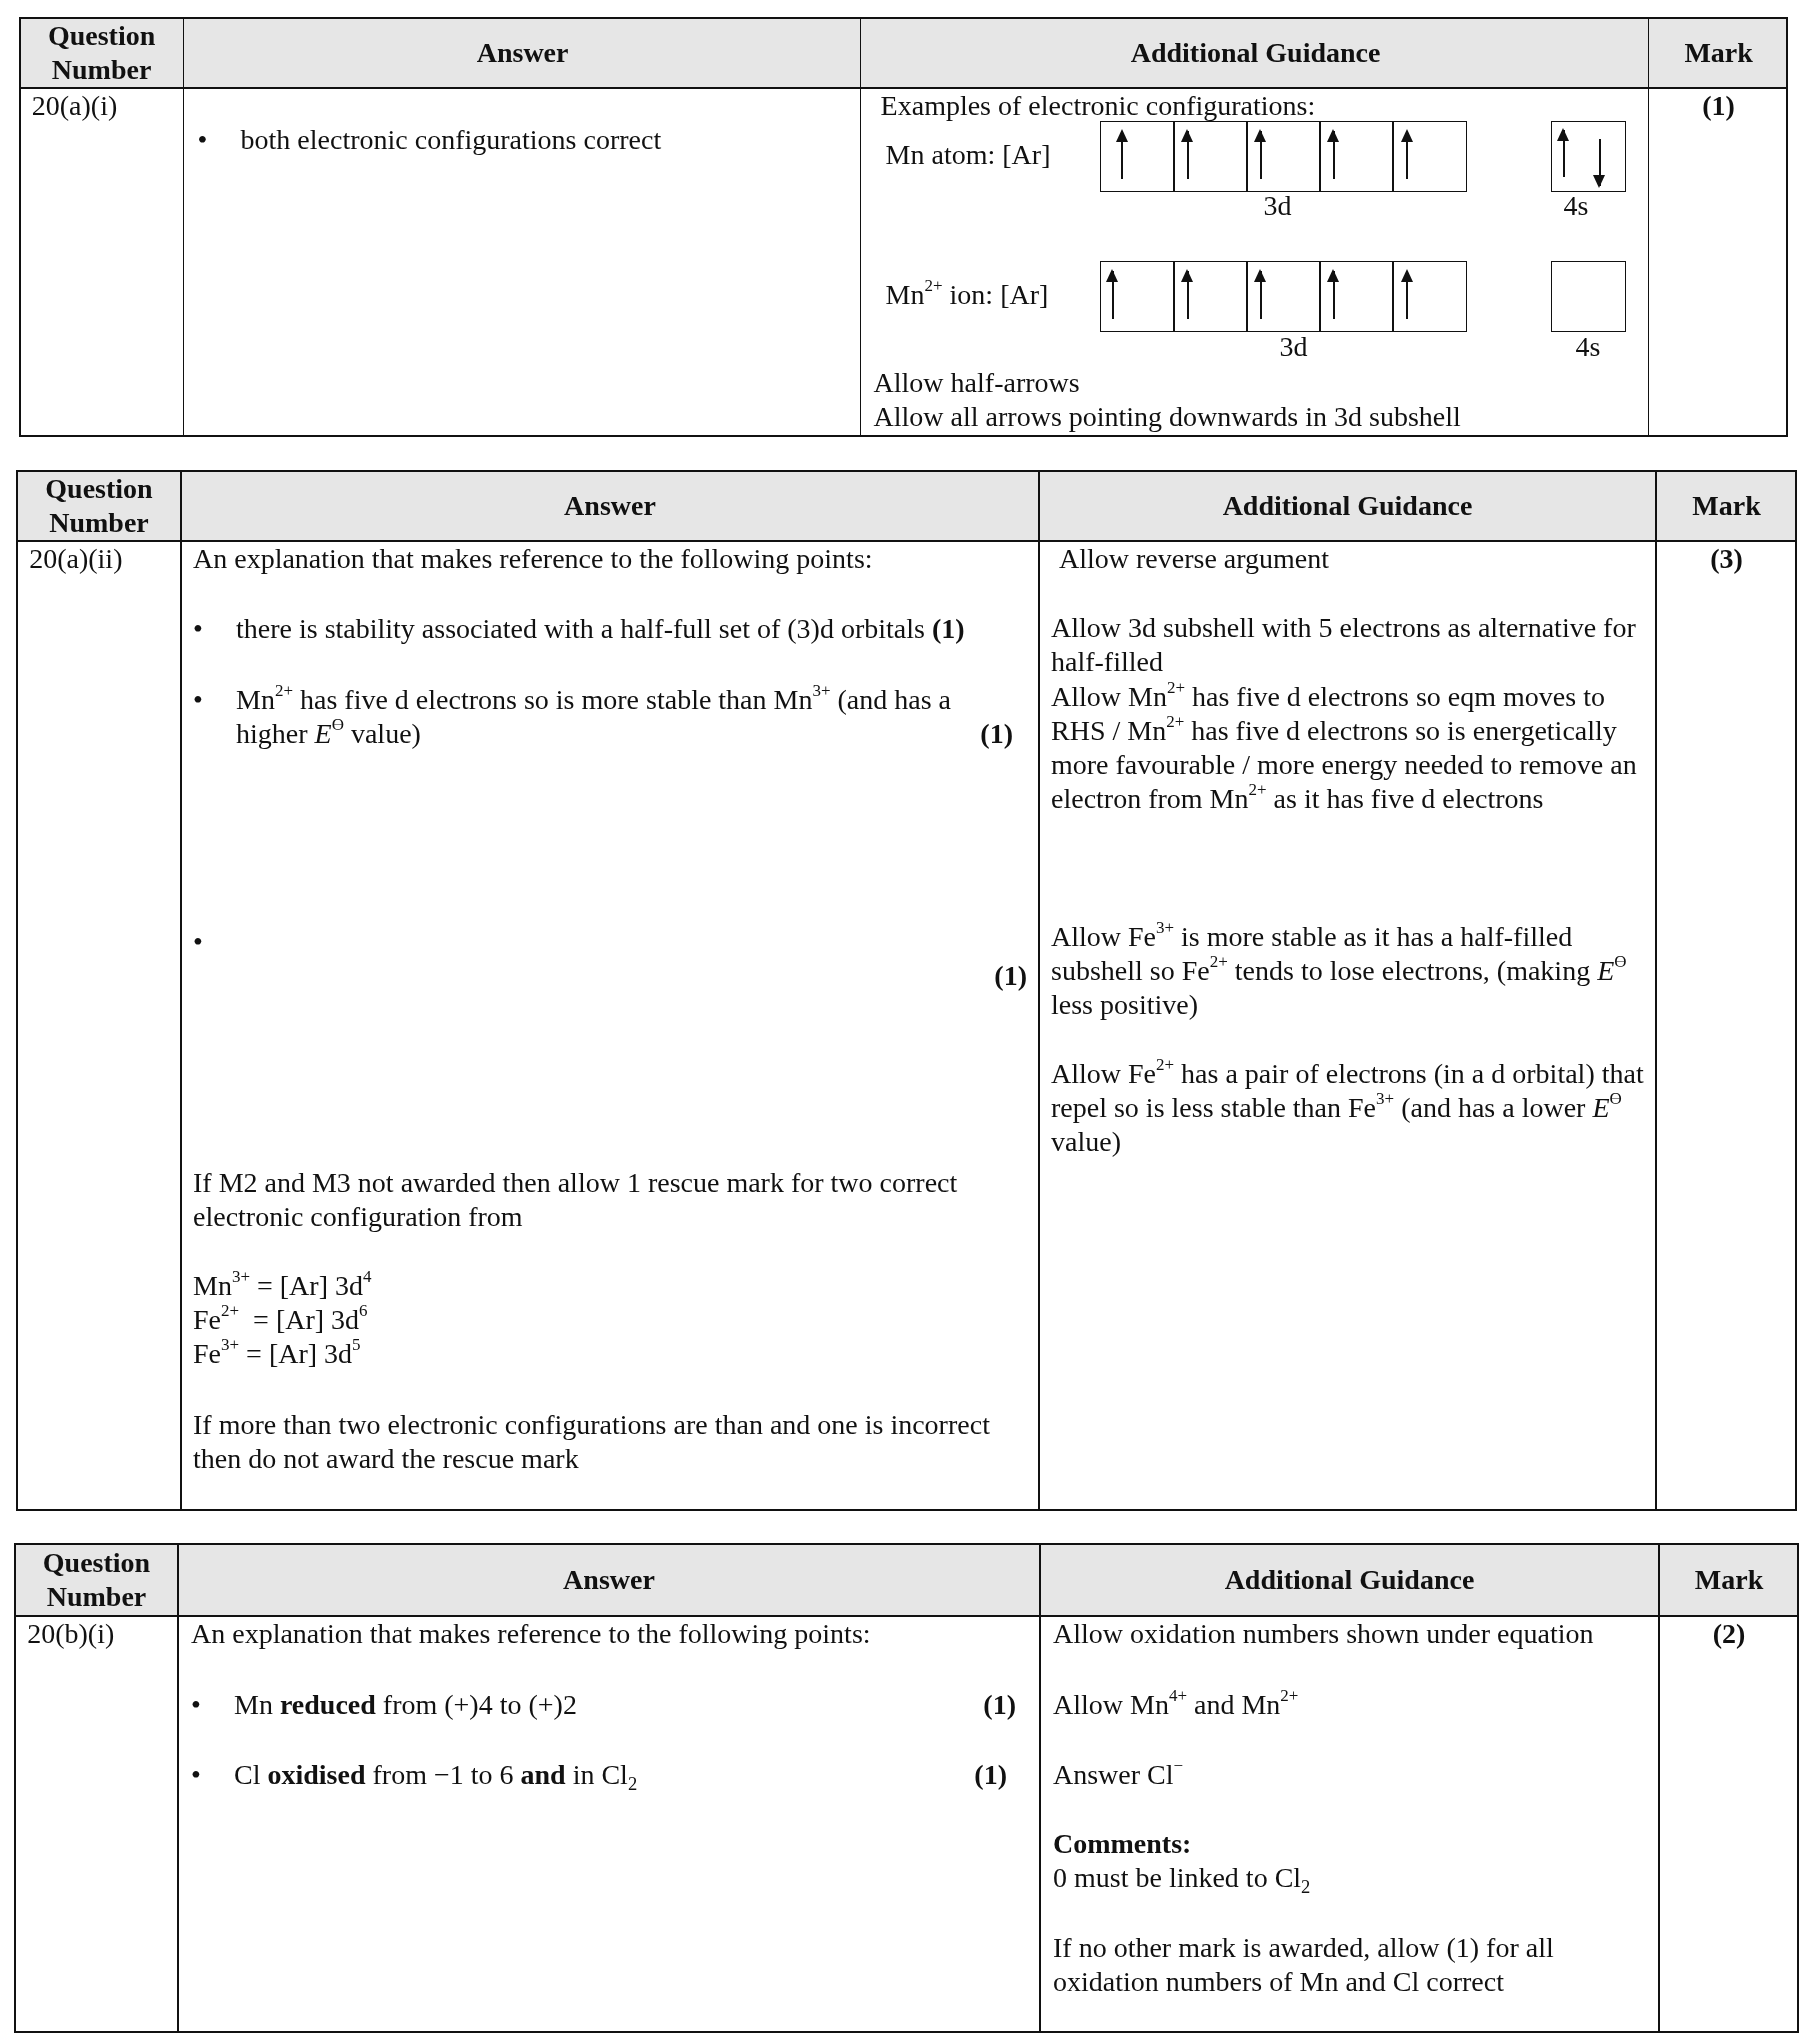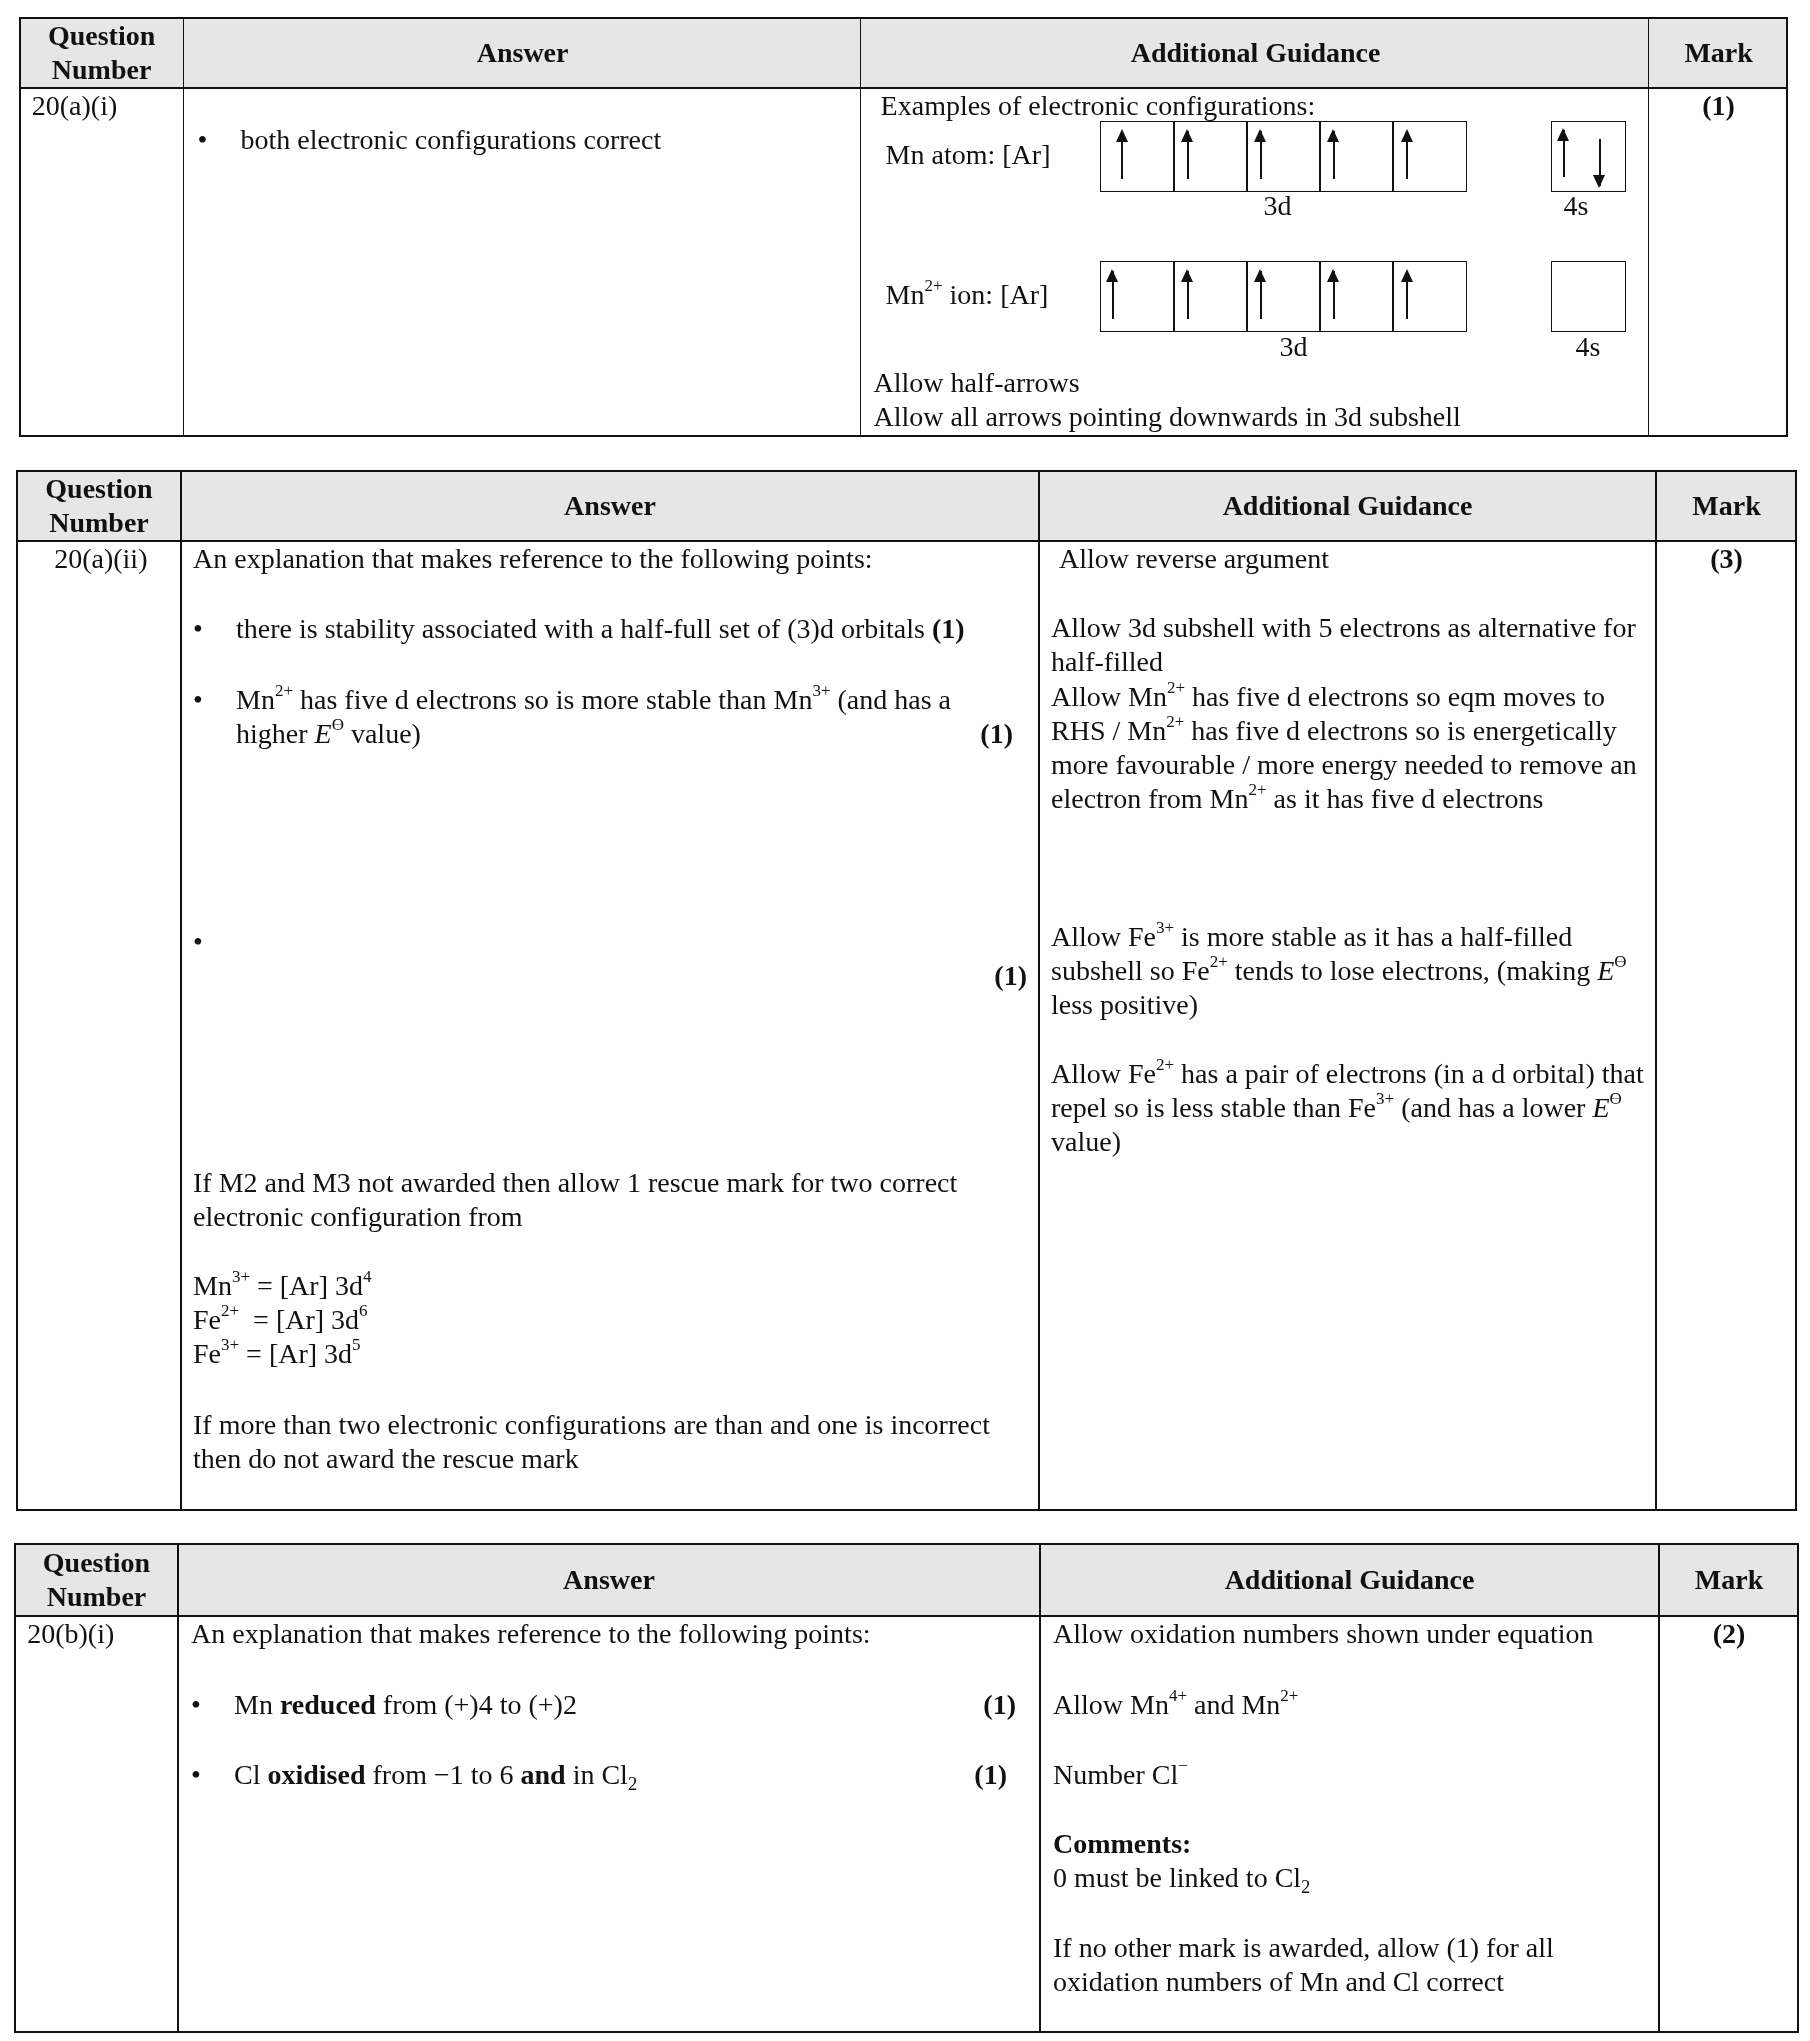--- a/index.html
+++ b/index.html
@@ -110,21 +110,21 @@
   <div class="hdr" style="height:70px;">
     <div class="h" style="left:0;width:162px;">Question Number</div>
     <div class="h" style="left:164px;width:856px;">Answer</div>
     <div class="h" style="left:1022px;width:615px;">Additional Guidance</div>
     <div class="h" style="left:1639px;width:139px;">Mark</div>
   </div>
   <div class="vline" style="left:162px;"></div>
   <div class="vline" style="left:1020px;"></div>
   <div class="vline" style="left:1637px;"></div>
 
-  <div class="cell qnum" style="left:11.2px;top:70px;margin-left:25px;">20(a)(ii)</div>
+  <div class="cell qnum" style="left:11.2px;top:70px;">20(a)(ii)</div>
 
   <div class="cell" style="left:175px;top:70px;">An explanation that makes reference to the following points:</div>
 
   <div class="bul" style="left:175px;top:140px;width:830px;height:37px;">
     <span class="dot cell">•</span>
     <span class="tx cell"><span>there is stability associated with a half-full set of (3)d orbitals</span> <b>(1)</b></span>
   </div>
 
   <div class="bul" style="left:175px;top:211px;width:820px;height:75px;">
     <span class="dot cell">•</span>
@@ -178,21 +178,21 @@
   </div>
 
   <div class="bul" style="left:175px;top:213px;width:816px;height:37px;">
     <span class="dot cell">•</span>
     <span class="tx cell"><span>Cl </span><b>oxidised</b><span> from −1 to 6 </span><b>and</b><span> in Cl</span><sub>2</sub></span>
     <b class="cell rm" style="top:0;right:0;">(1)</b>
   </div>
 
   <div class="cell" style="left:1037px;top:72px;">Allow oxidation numbers shown under equation</div>
   <div class="cell" style="left:1037px;top:143px;"><span>Allow Mn</span><sup>4+</sup><span> and Mn</span><sup>2+</sup></div>
-  <div class="cell" style="left:1037px;top:213px;"><span>Number Cl</span><sup>−</sup></div>
+  <div class="cell" style="left:1037px;top:213px;"><span>Answer Cl</span><sup>−</sup></div>
   <div class="cell" style="left:1037px;top:282px;">
     <p><b>Comments:</b></p>
     <p><span>0 must be linked to Cl</span><sub>2</sub></p>
   </div>
   <div class="cell" style="left:1037px;top:386px;width:587px;font-family:Liberation Serif, serif;">If no other mark is awarded, allow (1) for all oxidation numbers of Mn and Cl correct</div>
 
   <div class="cell mark" style="left:1644px;width:138px;top:72px;">(2)</div>
 </div>
 
 

